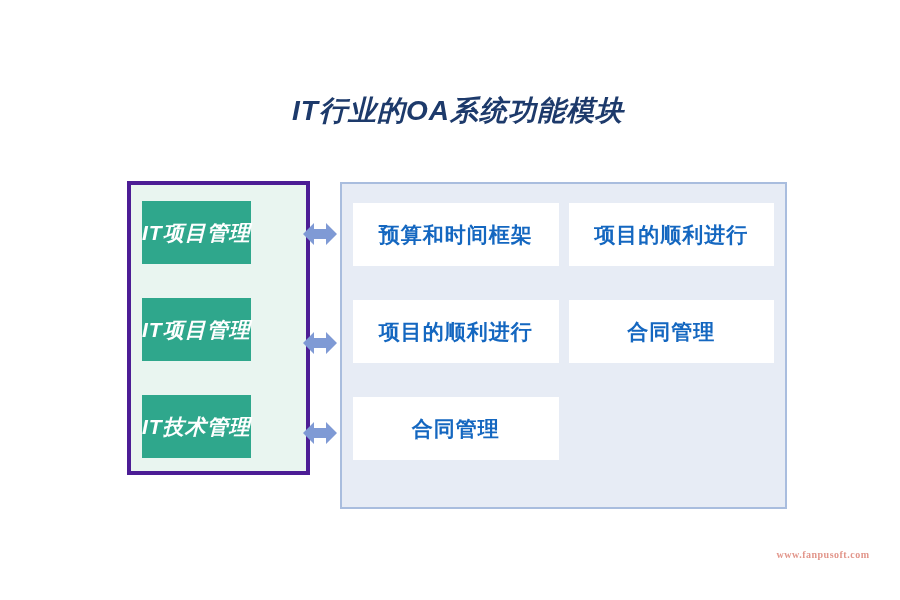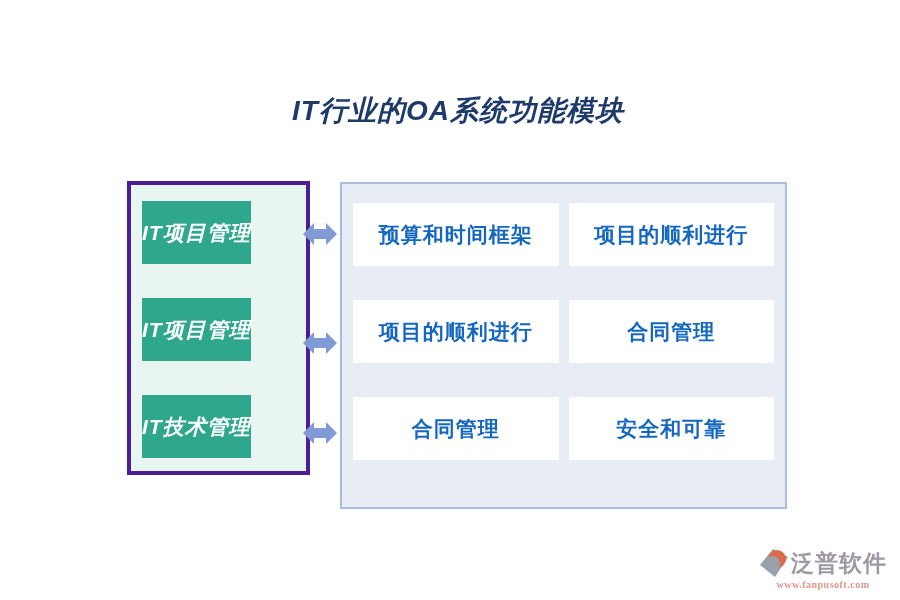--- a/index.html
+++ b/index.html
@@ -78,28 +78,19 @@
   <svg class="arrow r3" viewBox="0 0 34 26">
     <polygon points="0,13 11,2 11,8 23,8 23,2 34,13 23,24 23,18 11,18 11,24" fill="#7f9ad5"></polygon>
   </svg>
 
   <div class="right-panel">
     <div class="feature-box">预算和时间框架</div>
     <div class="feature-box">项目的顺利进行</div>
     <div class="feature-box">项目的顺利进行</div>
     <div class="feature-box">合同管理</div>
     <div class="feature-box">合同管理</div>
-    <div class="feature-box">安全和可靠</div>
   </div>
 
   <div class="watermark">
-    <div class="wm-row">
-      <svg width="30" height="30" viewBox="0 0 30 30">
-        <polygon points="14,1 29,9 16,29 1,17" fill="#9aa0ab"></polygon>
-        <circle cx="18" cy="11" r="9" fill="#dd6a4c"></circle>
-        <circle cx="13" cy="16" r="8" fill="#9aa0ab"></circle>
-      </svg>
-      <span class="wm-brand">泛普软件</span>
-    </div>
     <div class="wm-url">www.fanpusoft.com</div>
   </div>
 
 </div>
 
 </body></html>

